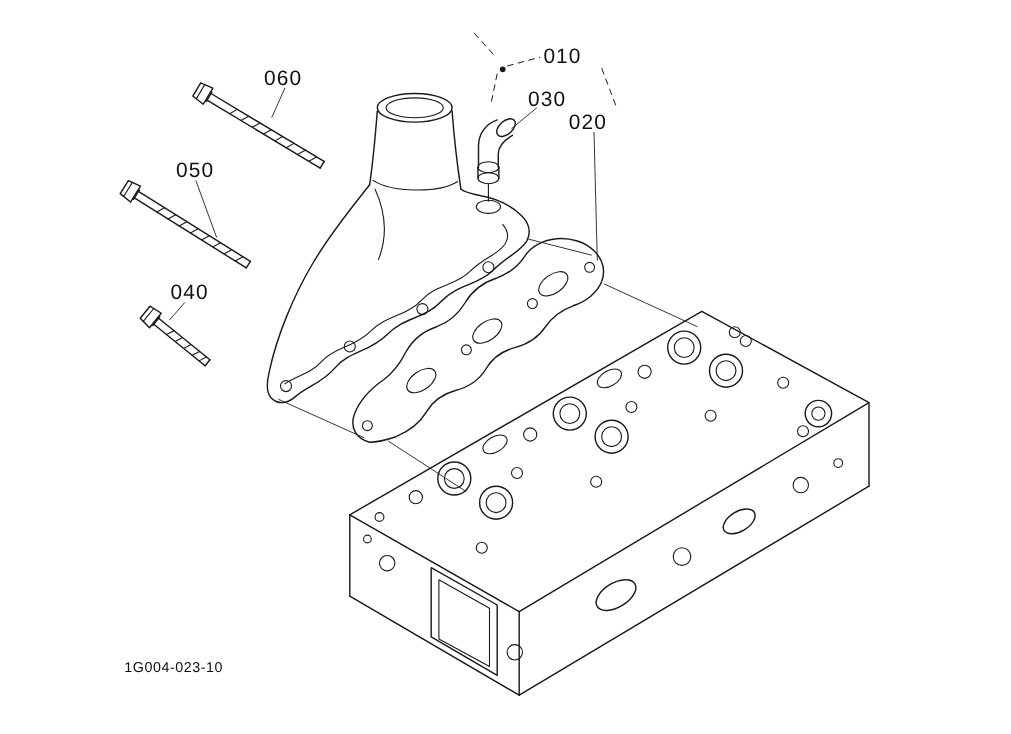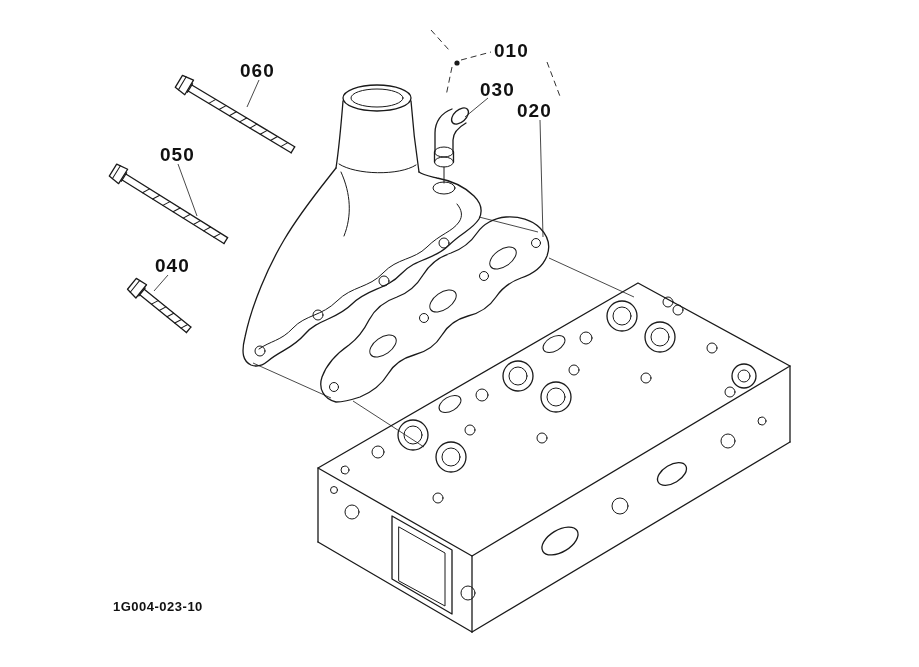--- a/index.html
+++ b/index.html
@@ -2,21 +2,20 @@
 <html><head>
 <meta charset="utf-8">
 <style>
   html,body{margin:0;padding:0;background:#ffffff;}
   #stage{
     position:relative;
     width:919px;height:667px;
     background:#ffffff;
     overflow:hidden;
     font-family:"Liberation Sans", sans-serif;
-    font-weight:bold;
   }
   svg{display:block;}
   text{
     font-family:"Liberation Sans", sans-serif;
     font-size:19px;
     letter-spacing:1px;
     fill:#111111;
   }
   text.dwg{
     font-size:13px;

